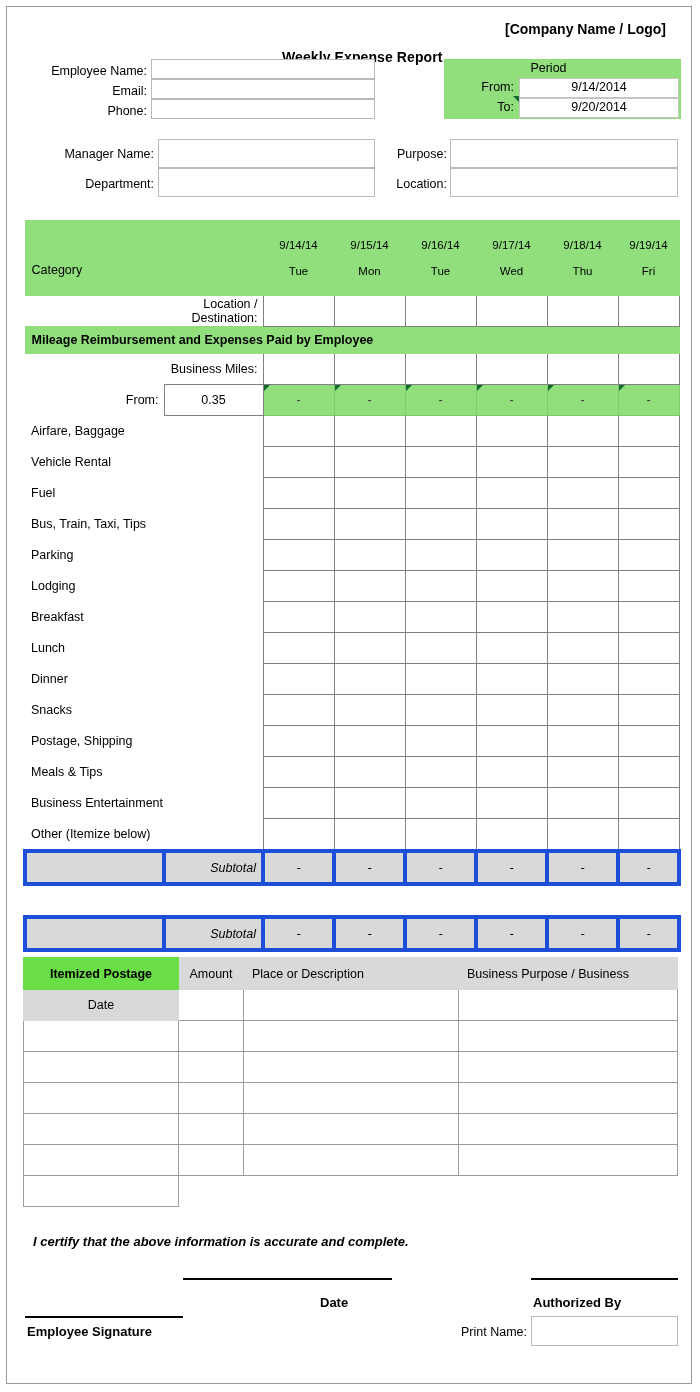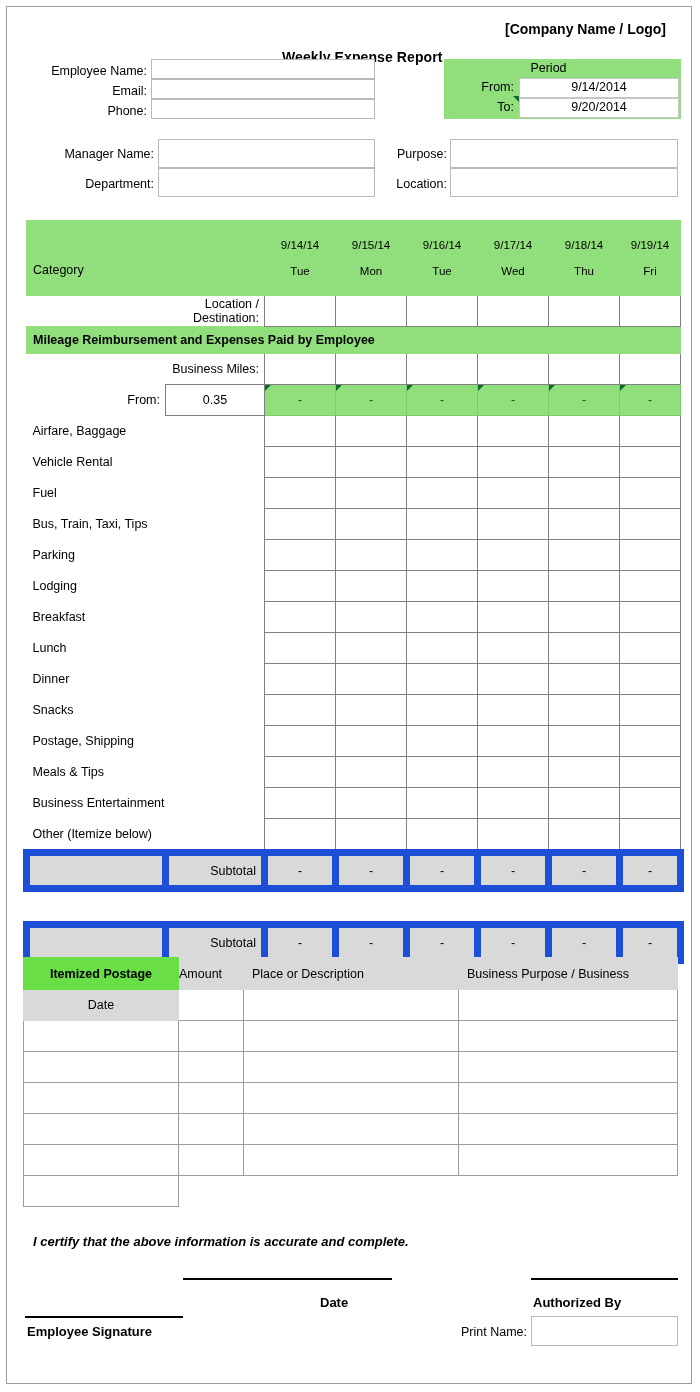--- a/index.html
+++ b/index.html
@@ -121,39 +121,39 @@
     text-align:center;position:relative;font-size:12.5px;
   }
   .dash{color:#3a3a3a;font-size:12.5px;}
 
   .expcat{
     text-align:left;padding-left:6px !important;font-size:12.5px;
     border-left:none !important;border-right:1px solid #808080 !important;
     border-top:none !important;border-bottom:none !important;
   }
 
-  .subtotal-row td{background:#d9d9d9;border:7px solid #1d4ed8;height:29px;}
+  .subtotal-row td{background:#d9d9d9;border:4px solid #1d4ed8;height:29px;font-style:italic;}
   .subtotal-lbl{text-align:right;padding-right:5px !important;font-size:12.5px;}
   .subtotal-val{text-align:center;}
   .spacer-row td{background:#fff;border:none;height:29px;}
 
   
   .itemized{
     position:absolute;left:16px;top:950px;
     width:654px;border-collapse:collapse;table-layout:fixed;font-size:12.5px;
   }
   .itemized td{
     border:1px solid #9c9c9c;padding:0;height:30px;background:#fff;vertical-align:middle;
   }
   .it-head td{background:#d9d9d9;border:1px solid #d9d9d9;height:31px;}
   .it-head .bright{
     background:#6ade47;border:1px solid #6ade47;
     font-weight:bold;text-align:center;
   }
-  .it-head .lbl-c{}
+  .it-head .lbl-c{text-align:center;}
   .it-head .lbl-l{text-align:left;padding-left:8px !important;}
   .it-date{background:#d9d9d9 !important;border:1px solid #d9d9d9 !important;text-align:center;}
 
   
   .certify{
     position:absolute;left:26px;top:1227px;
     font-size:13px;font-weight:bold;font-style:italic;
   }
   .sigline{position:absolute;background:#000;height:2px;}
   .sigcap{position:absolute;font-size:13px;font-weight:bold;}

